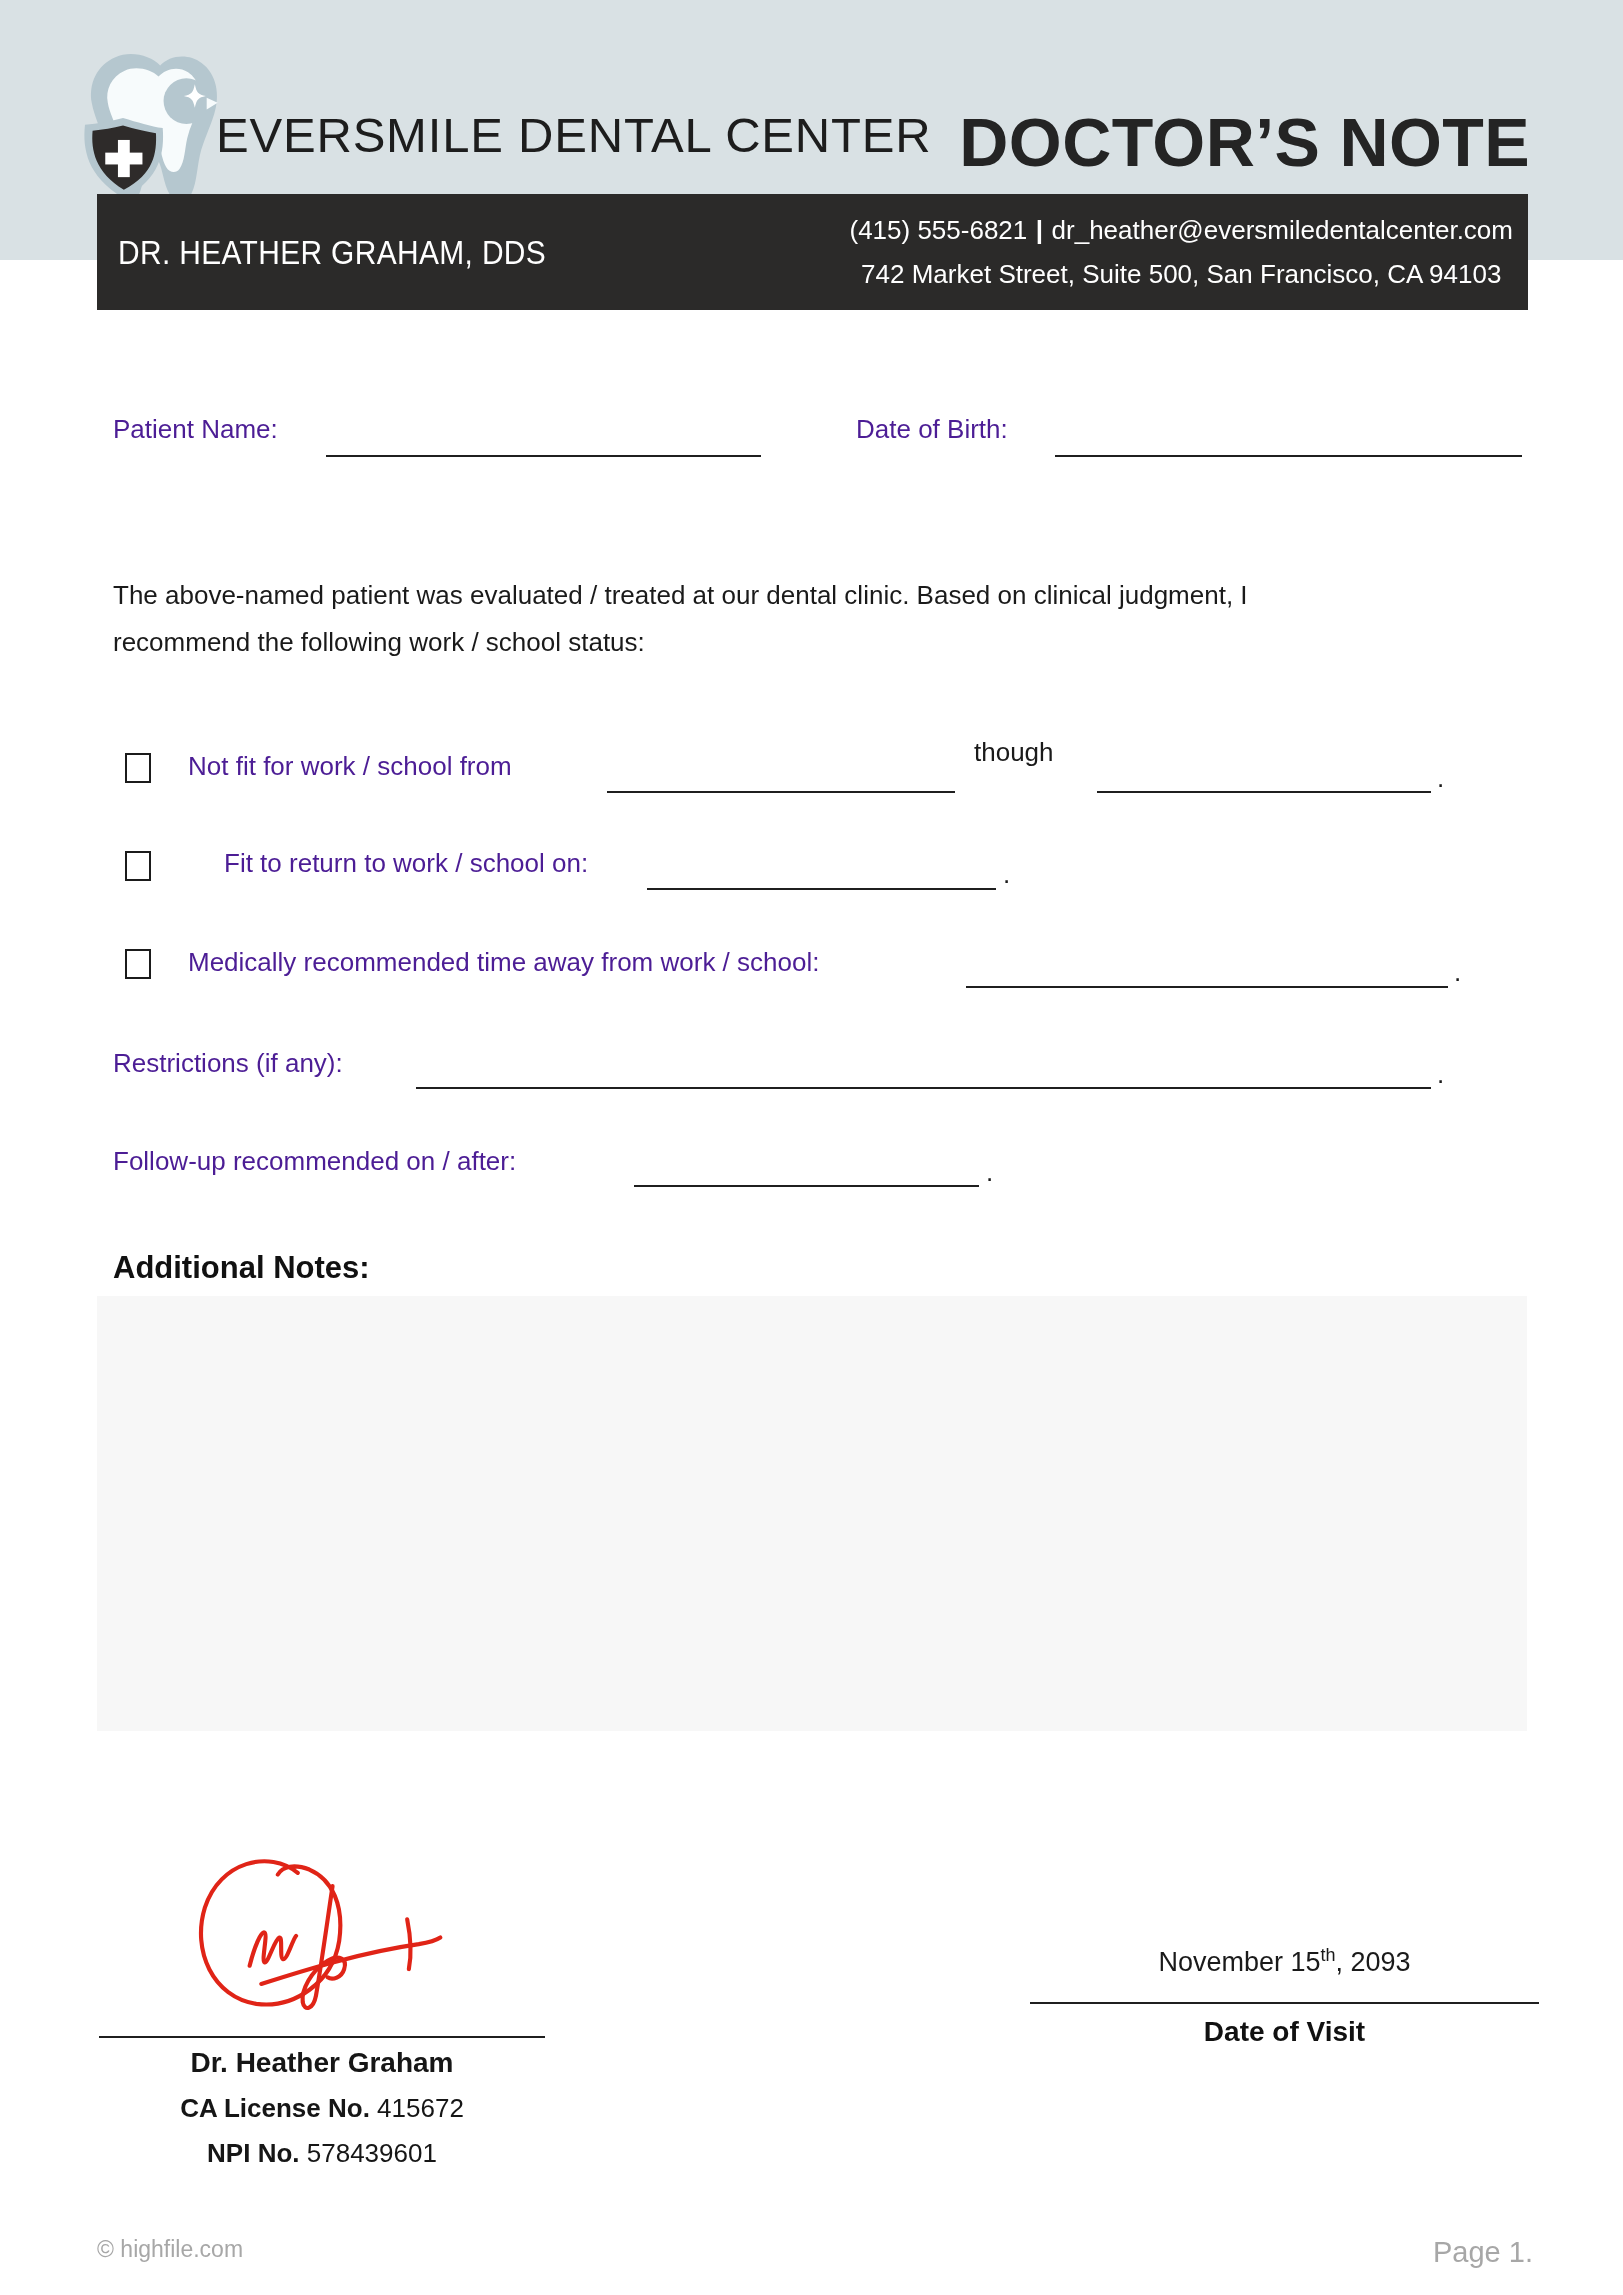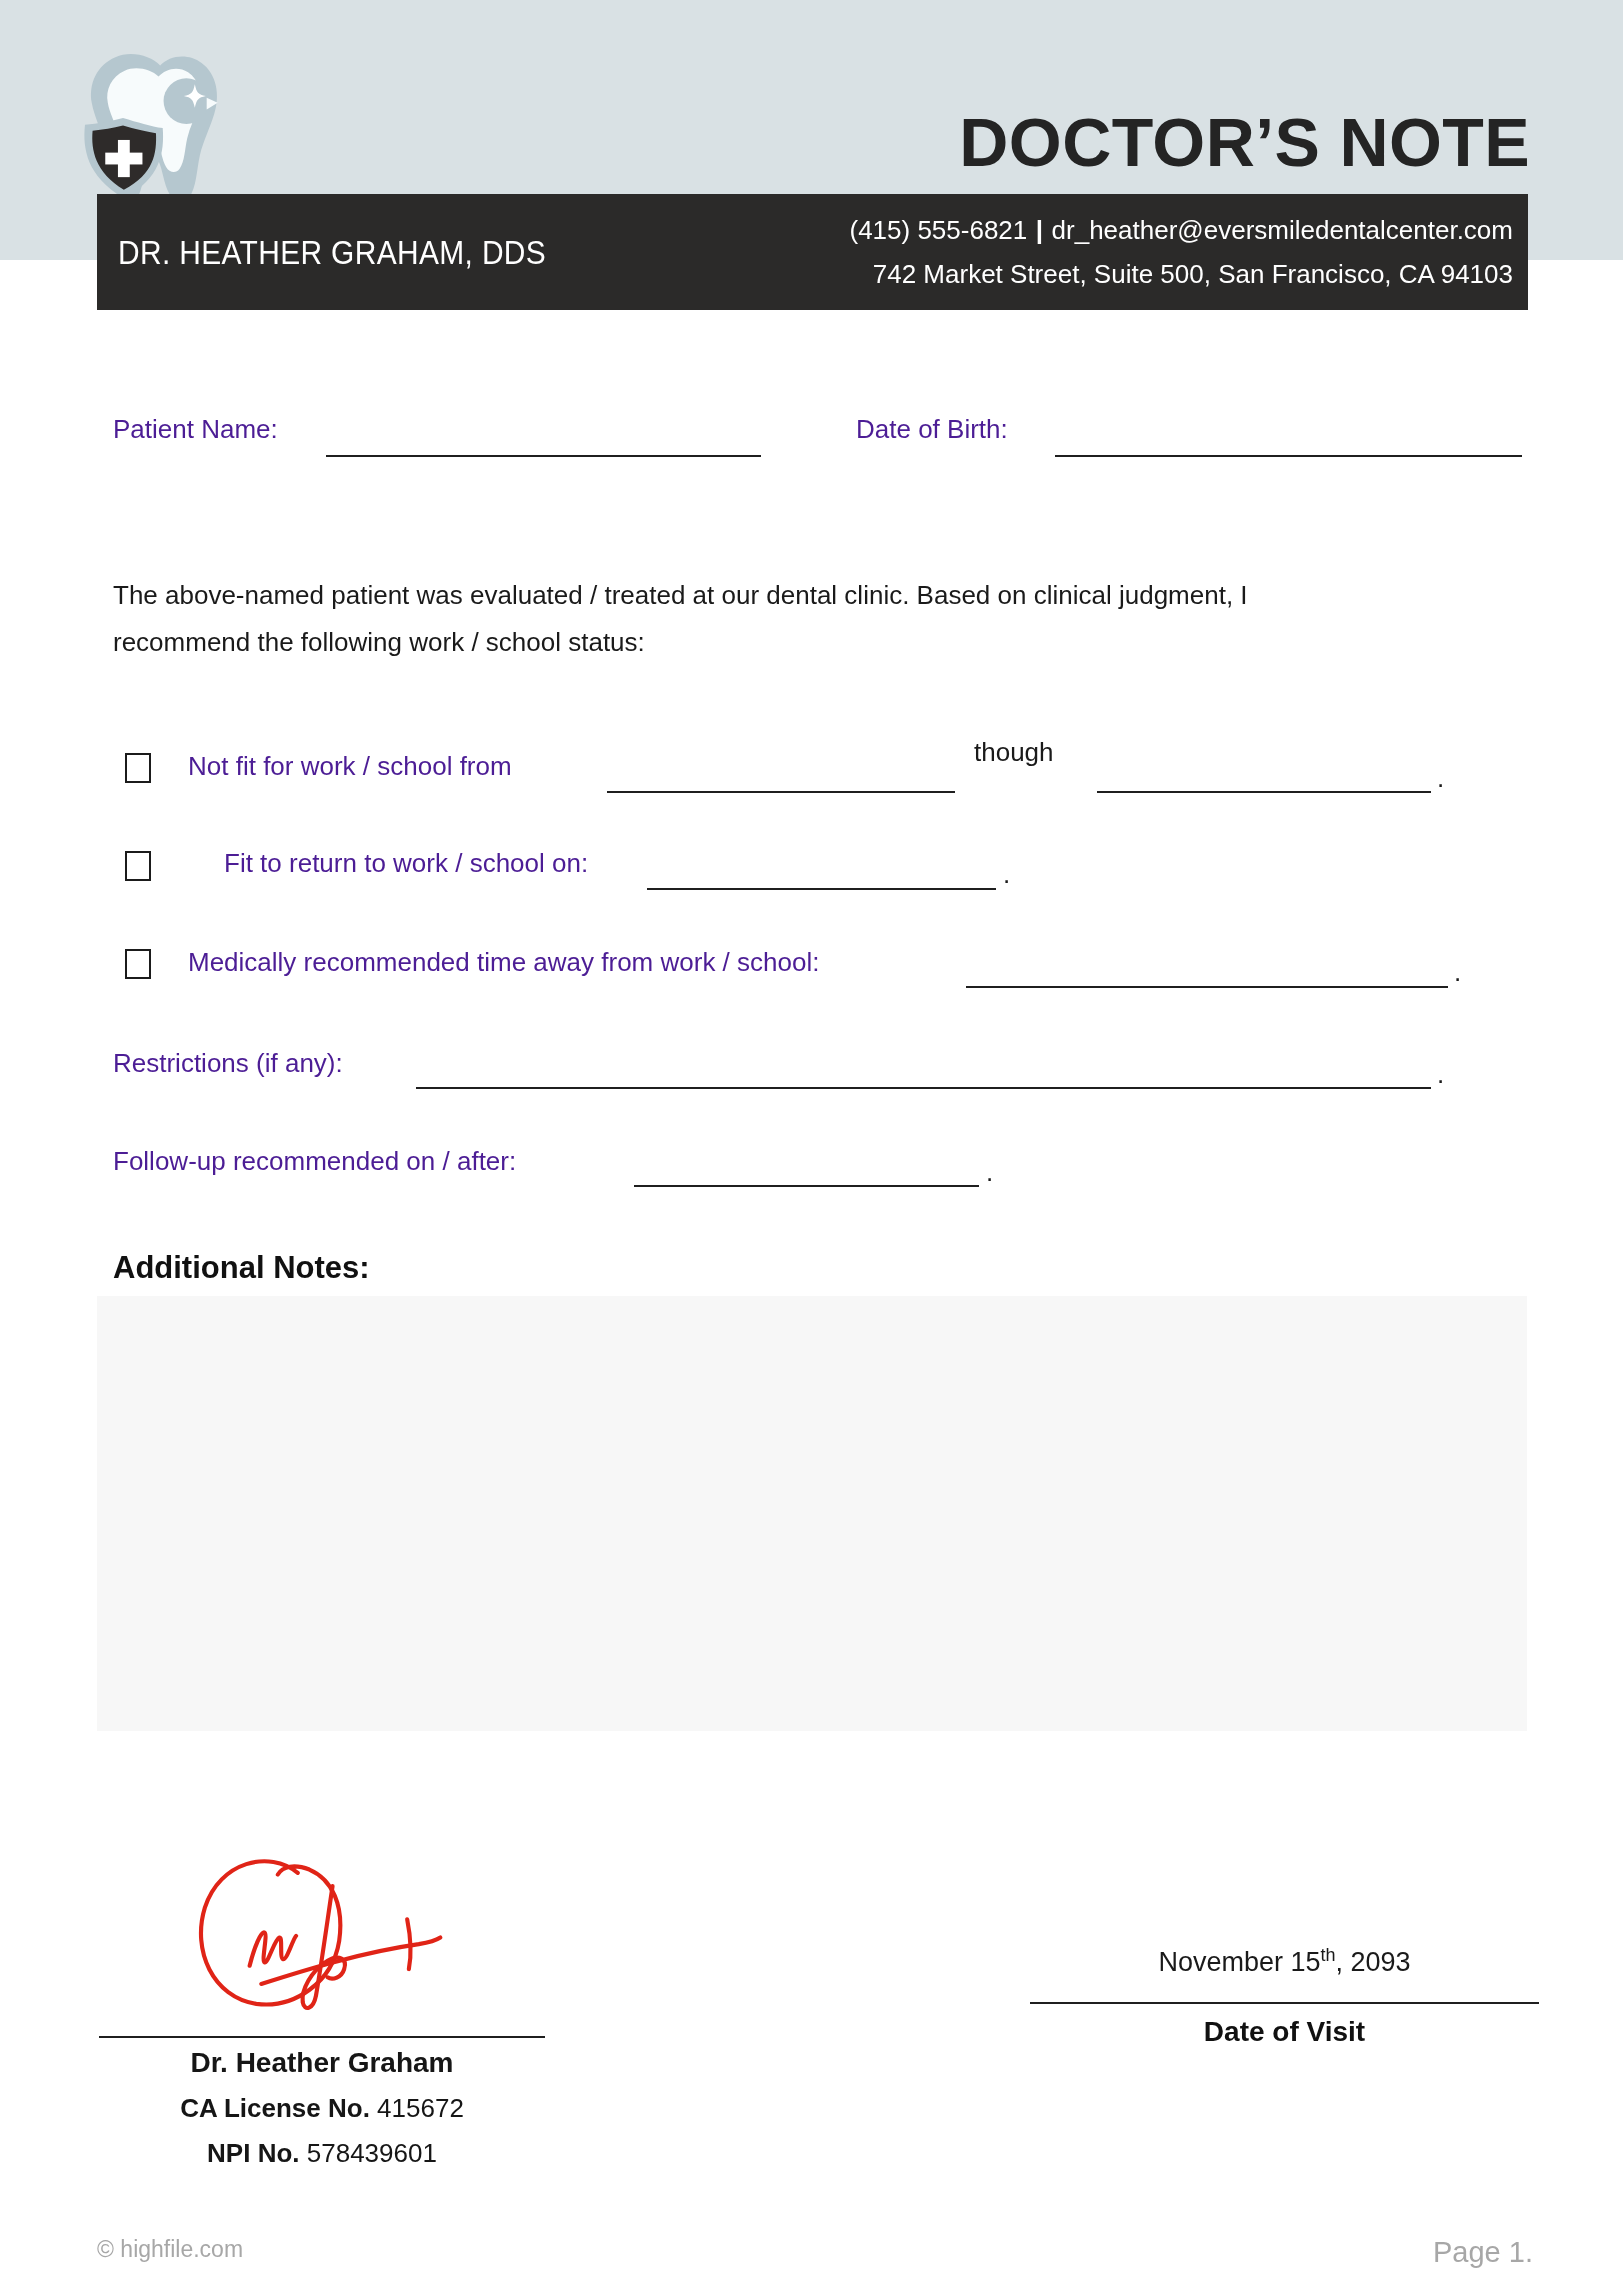--- a/index.html
+++ b/index.html
@@ -11,21 +11,21 @@
   .band{position:absolute;left:0;top:0;width:1623px;height:260px;background:#d9e1e4;}
   .logo{position:absolute;left:78px;top:47px;width:161px;height:169px;}
   .brand{position:absolute;left:216px;top:107px;font-size:49px;letter-spacing:0.8px;color:#1d1d1d;white-space:nowrap;}
   .doc-title{position:absolute;right:93px;top:103px;font-size:68px;font-weight:bold;color:#242424;white-space:nowrap;letter-spacing:0.4px;}
   .bar{
     position:absolute;left:97px;top:194px;width:1431px;height:116px;background:#2b2a29;
     display:flex;align-items:center;justify-content:space-between;
     box-sizing:border-box;padding:0 15px 0 21px;color:#ffffff;
   }
   .doctor-name{font-size:34px;white-space:nowrap;transform:scaleX(0.88);transform-origin:left center;letter-spacing:0.4px;}
-  .contact{text-align:right;font-size:26px;line-height:44px;white-space:nowrap;}
+  .contact{text-align:center;font-size:26px;line-height:44px;white-space:nowrap;}
   .contact .sep{font-weight:bold;padding:0 8.5px;}
   
   .lbl{position:absolute;font-size:26px;white-space:nowrap;color:#4c1d95;}
   .bold{font-weight:bold;}
   .line{position:absolute;height:0;border-top:2.5px solid #1f1f1f;}
   .dot{position:absolute;font-size:26px;color:#1a1a1a;}
   .para{position:absolute;left:113px;top:572px;font-size:26px;line-height:47px;color:#1a1a1a;}
   .para span{display:block;white-space:nowrap;}
   .checkbox{position:absolute;width:26px;height:30px;border:2.5px solid #1b1b1b;box-sizing:border-box;background:transparent;}
   .connector{position:absolute;font-size:26px;color:#1a1a1a;}
@@ -56,20 +56,21 @@
     <path d="M95 35 C86 26 68 22 55 28 C39 35 32 51 35 66 C37 78 43 88 46 100 C50 114 51 132 56 143 C59 150 65 153 69 148 C74 142 74 130 77 119 C80 108 88 104 93 112 C98 120 99 133 104 142 C108 149 116 150 120 144 C126 136 126 121 129 108 C132 95 138 84 142 71 C147 55 143 39 130 30 C118 22 103 26 95 35 Z" fill="#f7fbfc"></path>
     <circle cx="128" cy="64" r="27" fill="#b5c7cf"></circle>
     <path d="M138 44 C140 54 142 56 151 58 C142 60 140 62 138 72 C136 62 134 60 125 58 C134 56 136 54 138 44 Z" fill="#ffffff"></path>
     <path d="M152 60 L165 66 L152 74 Z" fill="#f7fbfc"></path>
     <path d="M53 84 C70 89 86 94 100 96 C102 124 98 156 54 179 C10 153 5 120 8 92 C23 91 39 88 53 84 Z" fill="#b5c7cf"></path>
     <path d="M53 93 C67 97 80 100 92 102 C93 125 90 150 54 169 C20 148 15 122 17 99 C29 98 41 96 53 93 Z" fill="#2e2b2a"></path>
     <rect x="47" y="110" width="14" height="44" fill="#ffffff"></rect>
     <rect x="32" y="125" width="44" height="14" fill="#ffffff"></rect>
   </svg>
 
+  <div class="brand">EVERSMILE DENTAL CENTER</div>
   <div class="doc-title">DOCTOR’S NOTE</div>
 
   <div class="bar">
     <div class="doctor-name">DR. HEATHER GRAHAM, DDS</div>
     <div class="contact">
       <div><span>(415) 555-6821</span><span class="sep">|</span><span>dr_heather@eversmiledentalcenter.com</span></div>
       <div>742 Market Street, Suite 500, San Francisco, CA 94103</div>
     </div>
   </div>
 

